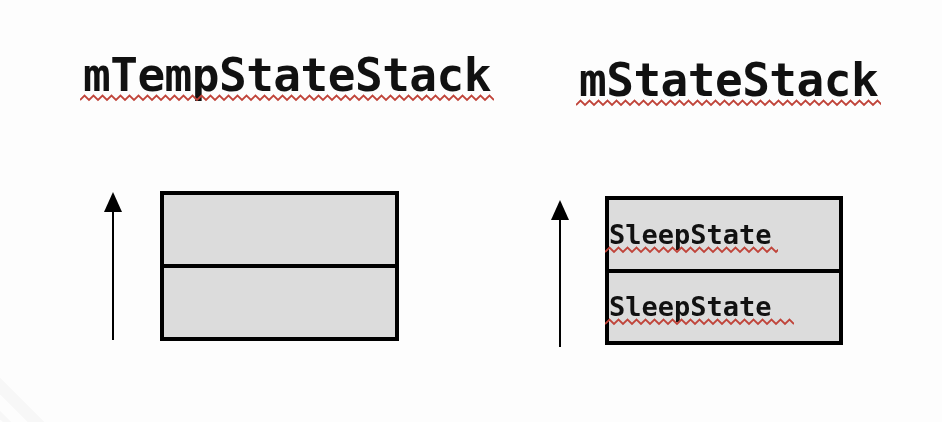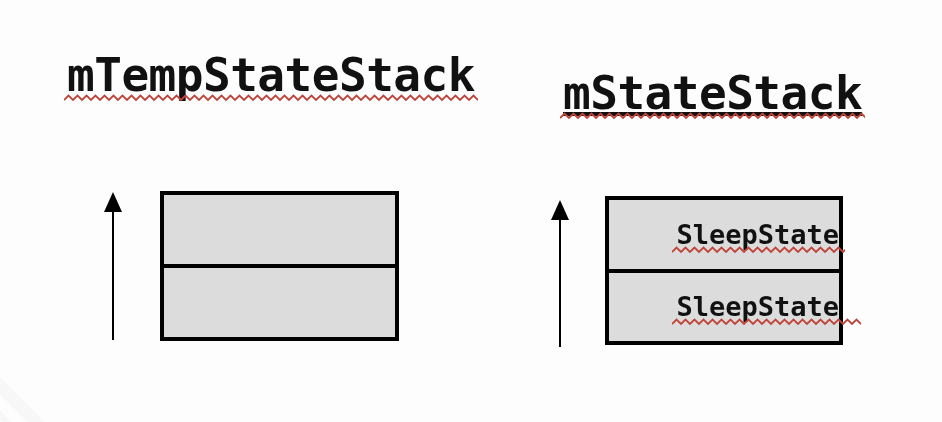--- a/index.html
+++ b/index.html
@@ -21,28 +21,29 @@
   }
 
   
   .stack-title{
     position:absolute;
     font-size:46px;
     font-weight:bold;
     line-height:54px;
     letter-spacing:-0.5px;
     white-space:nowrap;
+    margin-left:16px;
   }
   .stack-title .squiggle{
     position:absolute;
     left:-3px; right:-3px;
     top:46px; height:8px;
   }
   .title-left{ left:67px; top:48px; }
-  .title-right{ left:563px; top:66px;text-decoration:underline; }
+  .title-right{ left:563px; top:53px; }
 
   
   .up-arrow{
     position:absolute;
     width:18px;
     display:flex; flex-direction:column; align-items:center;
   }
   .arrow-left{ left:104px; top:192px; height:148px; }
   .arrow-right{ left:551px; top:200px; height:147px; }
   .arrow-head{
@@ -60,21 +61,21 @@
   .stack-box{
     position:absolute;
     border:4px solid var(--border);
     background:var(--cell-fill);
     display:flex; flex-direction:column;
   }
   .box-left{ left:160px; top:191px; width:239px; height:150px; }
   .box-right{ left:605px; top:196px; width:238px; height:149px; }
   .stack-cell{
     flex:1;
-    display:flex; align-items:center; justify-content:flex-end;
+    display:flex; align-items:center; justify-content:flex-start;
   }
   .stack-cell:first-child{ border-bottom:4px solid var(--border); }
   .cell-label{
     position:relative;
     display:inline-block;
     font-size:27px;
     font-weight:bold;
     line-height:1.15;
     white-space:nowrap;
   }

